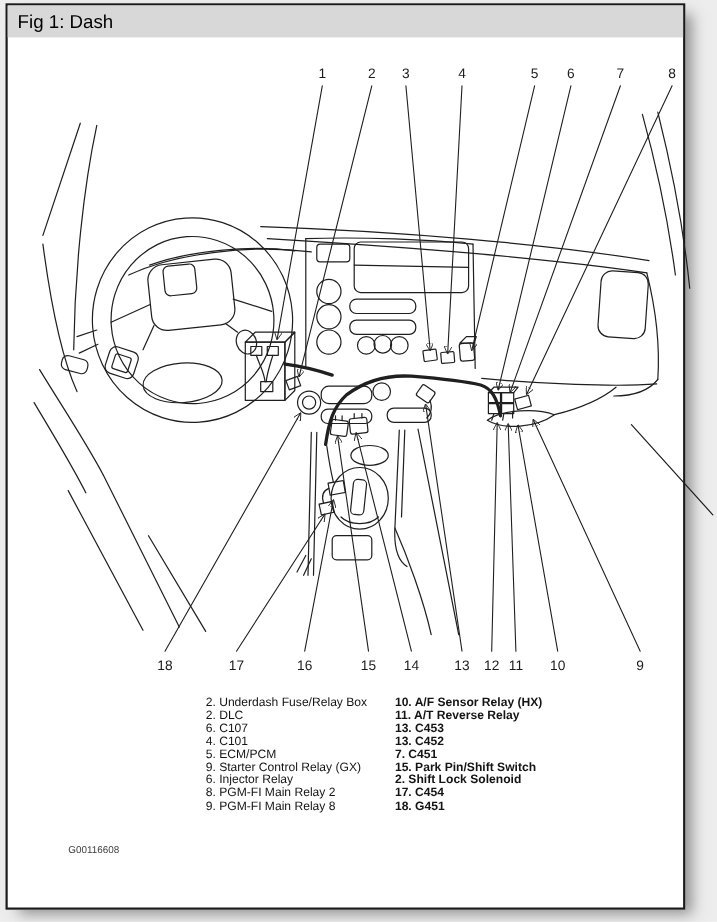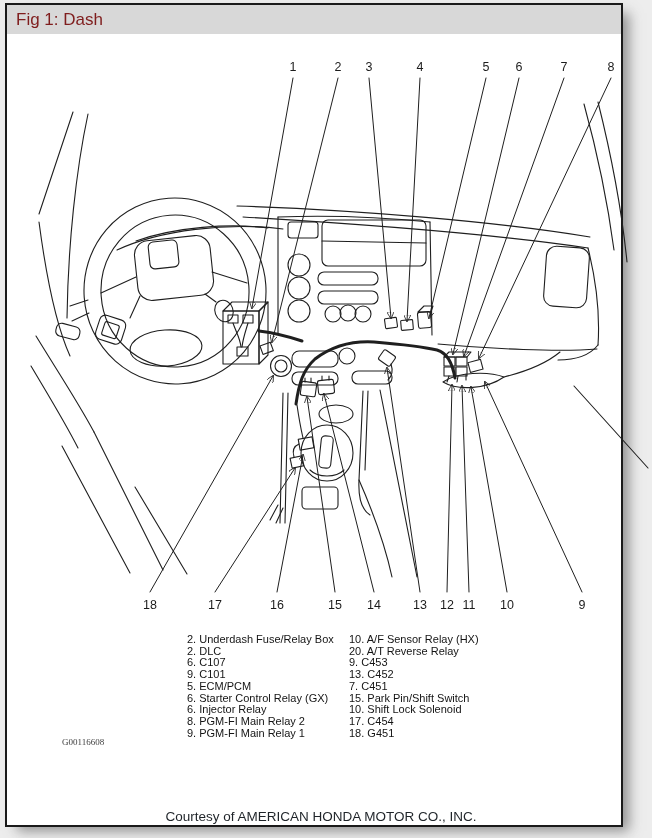--- a/index.html
+++ b/index.html
@@ -10,78 +10,77 @@
   }
   .page{
     position:absolute;left:5px;top:3px;width:618px;height:824px;
     background:#ffffff;border:2px solid #1a1a1a;
     box-shadow:9px 7px 12px -3px rgba(70,70,70,.55);
     box-sizing:border-box;
   }
   .titlebar{
     height:29px;background:#d8d8d8;
     line-height:29px;padding-left:9px;
-    font-size:17px;color:#7f1d1d;
+    font-size:17px;color:#000000;
   }
   .diagram-svg{position:absolute;left:0;top:0;width:652px;height:838px;}
   .diagram-svg path,.diagram-svg line,.diagram-svg rect,
   .diagram-svg circle,.diagram-svg ellipse,.diagram-svg polygon{
     fill:none;stroke:#1f1f1f;stroke-width:1.1;stroke-linecap:round;stroke-linejoin:round;
   }
   .diagram-svg .thick{stroke-width:3;}
   .diagram-svg .callout{stroke-width:1;}
   .diagram-svg text{
     fill:#1c1c1c;stroke:none;font-size:12.5px;
     font-family:"Liberation Sans", sans-serif;text-anchor:middle;
   }
   .legend-col{
     position:absolute;font-size:11px;line-height:11.7px;color:#141414;
     white-space:nowrap;
   }
   .legend-col.left{left:180px;top:629px;}
-  .legend-col.right{left:342px;top:629px;}
-  .figure-id{position:absolute;left:55px;top:732px;font-size:9px;color:#3d3d3d;font-family:Liberation Serif, serif;}
+  .legend-col.right{left:352px;top:629px;font-weight:bold;}
+  .figure-id{position:absolute;left:55px;top:762px;font-size:9px;color:#3d3d3d;}
   .courtesy{
     position:absolute;left:5px;top:804px;width:618px;text-align:center;
     font-size:13.5px;color:#1f2429;
   }
 </style>
 </head>
 <body>
 
 <div class="page">
   <div class="titlebar">
     <span>Fig 1: Dash</span>
   </div>
 
   <div class="legend-col left">
     <div>2. Underdash Fuse/Relay Box</div>
     <div>2. DLC</div>
     <div>6. C107</div>
-    <div>9. C101</div>
+    <div>4. C101</div>
     <div>5. ECM/PCM</div>
-    <div>6. Starter Control Relay (GX)</div>
+    <div>9. Starter Control Relay (GX)</div>
     <div>6. Injector Relay</div>
     <div>8. PGM-FI Main Relay 2</div>
-    <div>9. PGM-FI Main Relay 1</div>
+    <div>9. PGM-FI Main Relay 8</div>
   </div>
   <div class="legend-col right">
     <div>10. A/F Sensor Relay (HX)</div>
-    <div>20. A/T Reverse Relay</div>
-    <div>9. C453</div>
+    <div>11. A/T Reverse Relay</div>
+    <div>13. C453</div>
     <div>13. C452</div>
     <div>7. C451</div>
     <div>15. Park Pin/Shift Switch</div>
-    <div>10. Shift Lock Solenoid</div>
+    <div>2. Shift Lock Solenoid</div>
     <div>17. C454</div>
     <div>18. G451</div>
   </div>
 
   <div class="figure-id">G00116608</div>
-  <div class="courtesy">Courtesy of AMERICAN HONDA MOTOR CO., INC.</div>
 </div>
 
 <svg class="diagram-svg" viewBox="0 0 652 838">
   <defs>
     <marker id="arr" viewBox="0 0 10 10" refX="8.5" refY="5" markerWidth="7" markerHeight="7" orient="auto-start-reverse">
       <path d="M0,0 L10,5 L0,10 z" fill="#1f1f1f" stroke="none"></path>
     </marker>
   </defs>
 
   <g>

